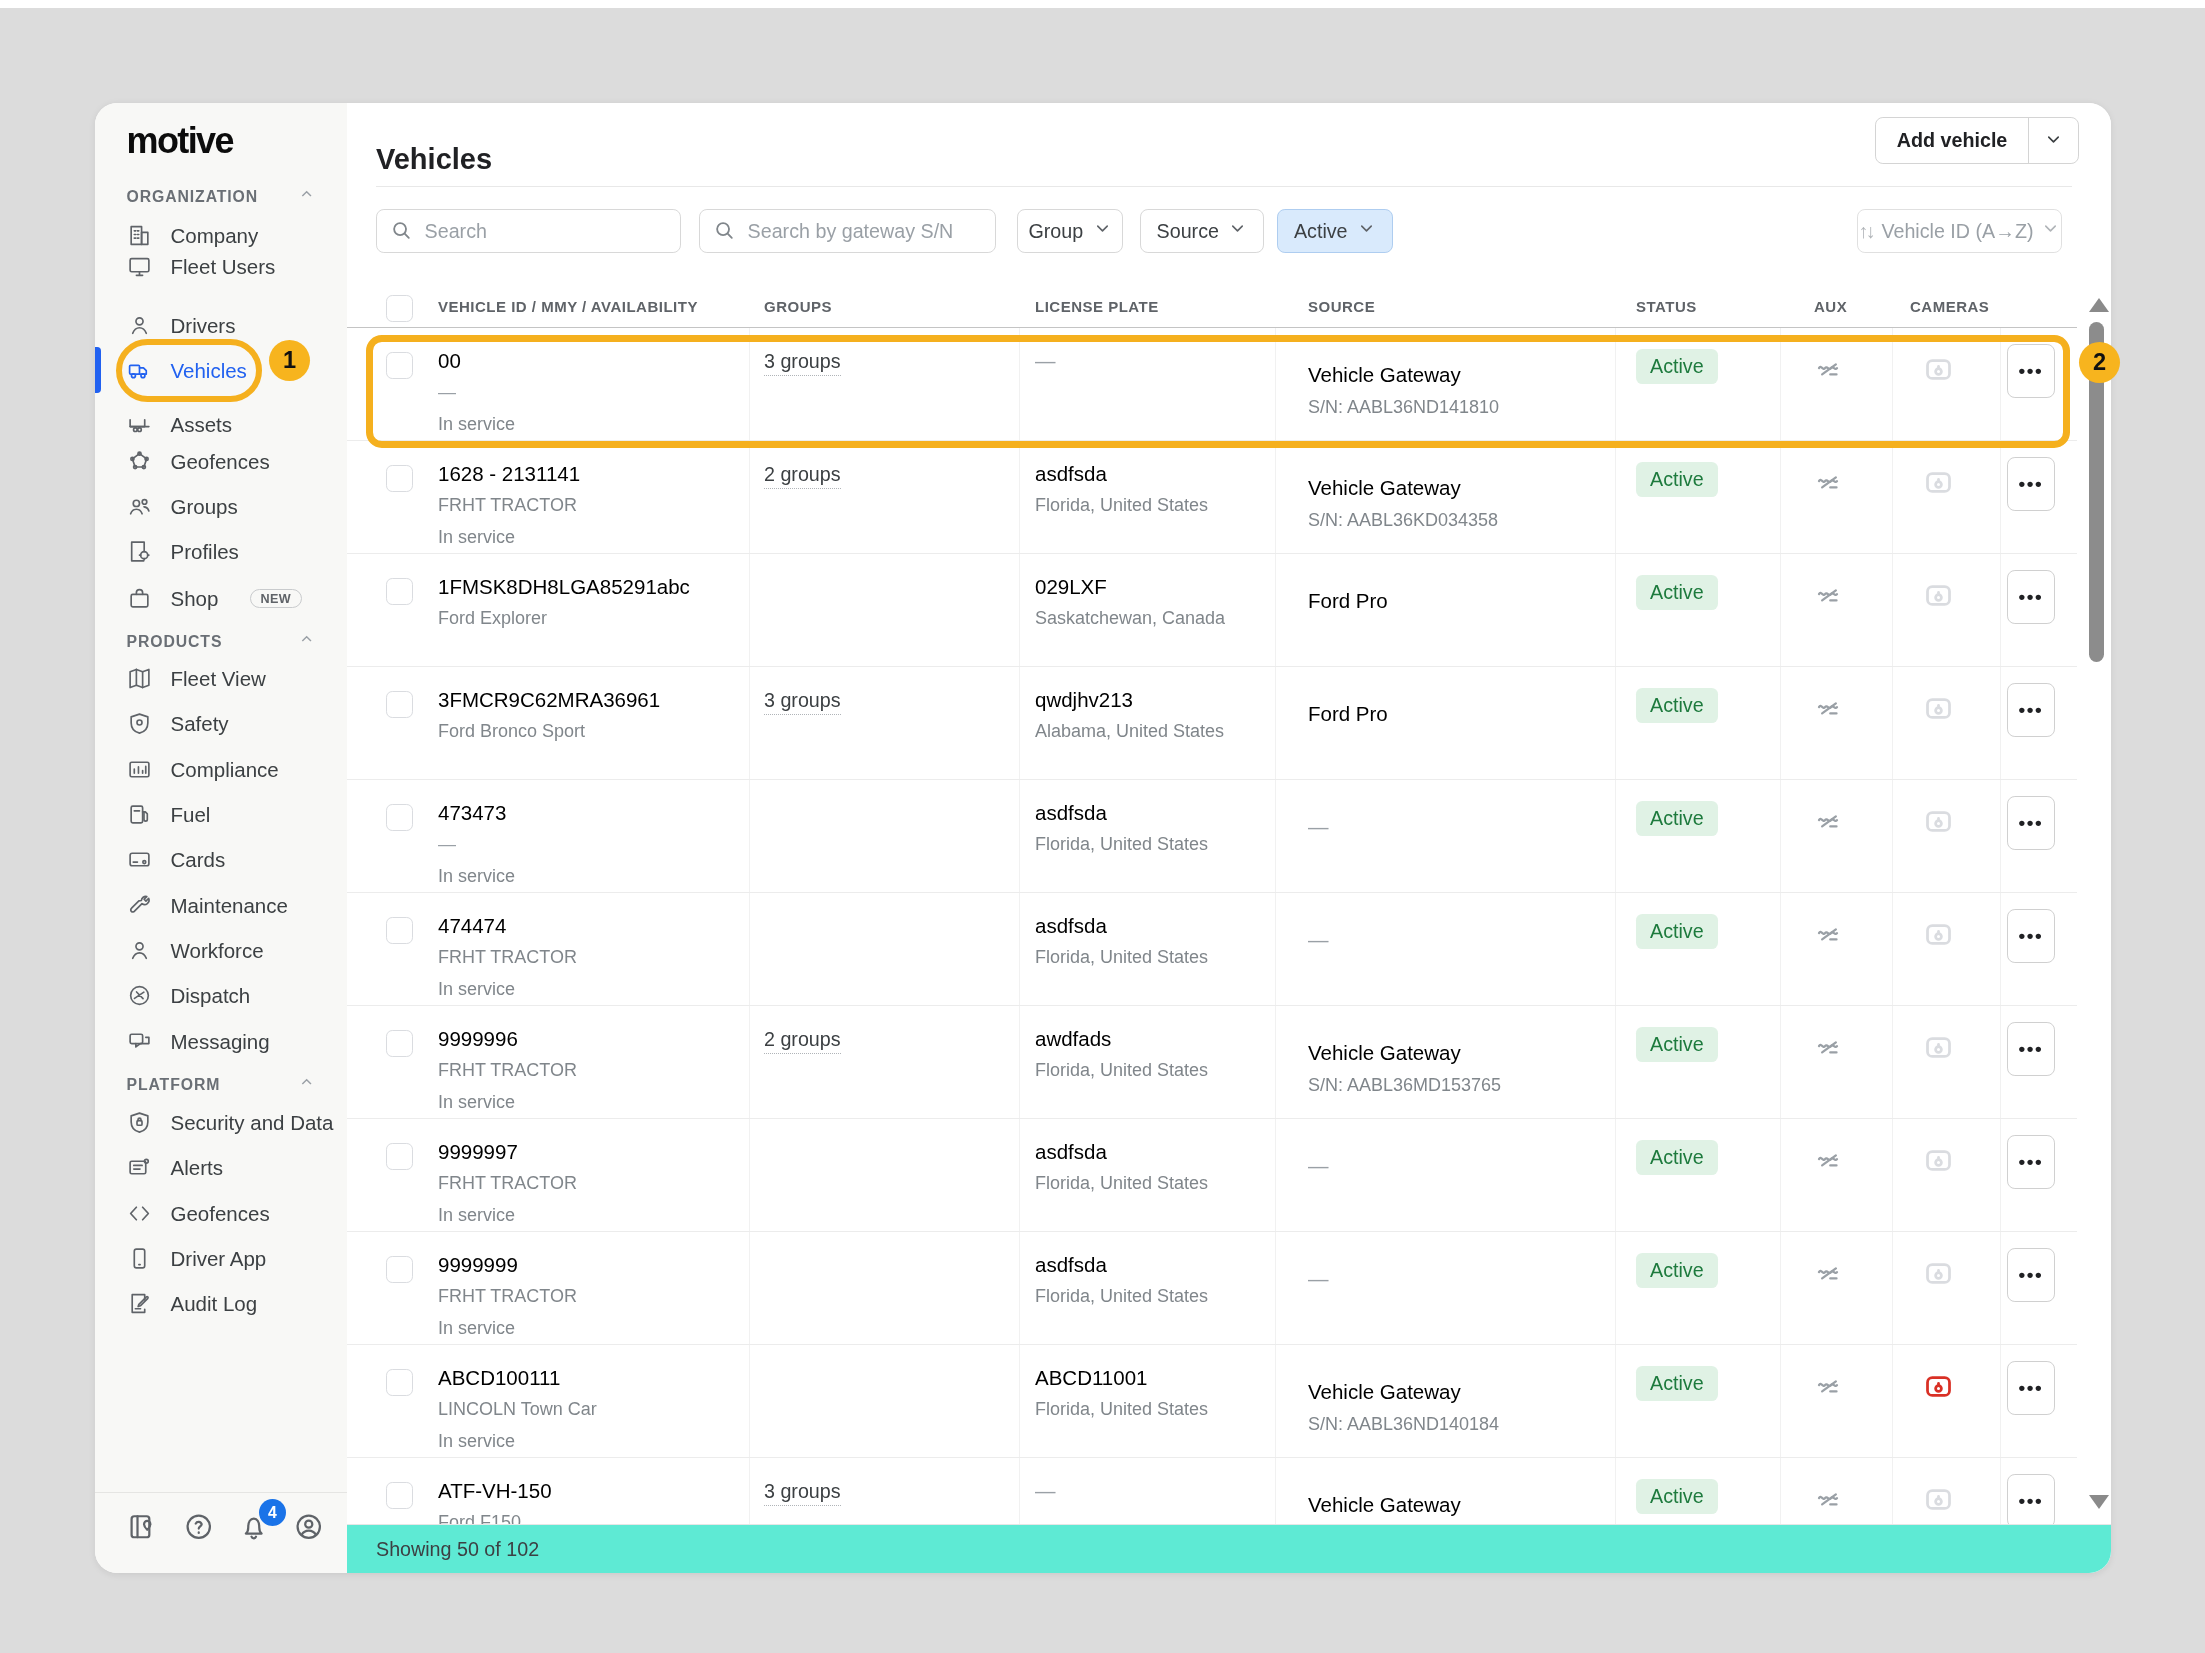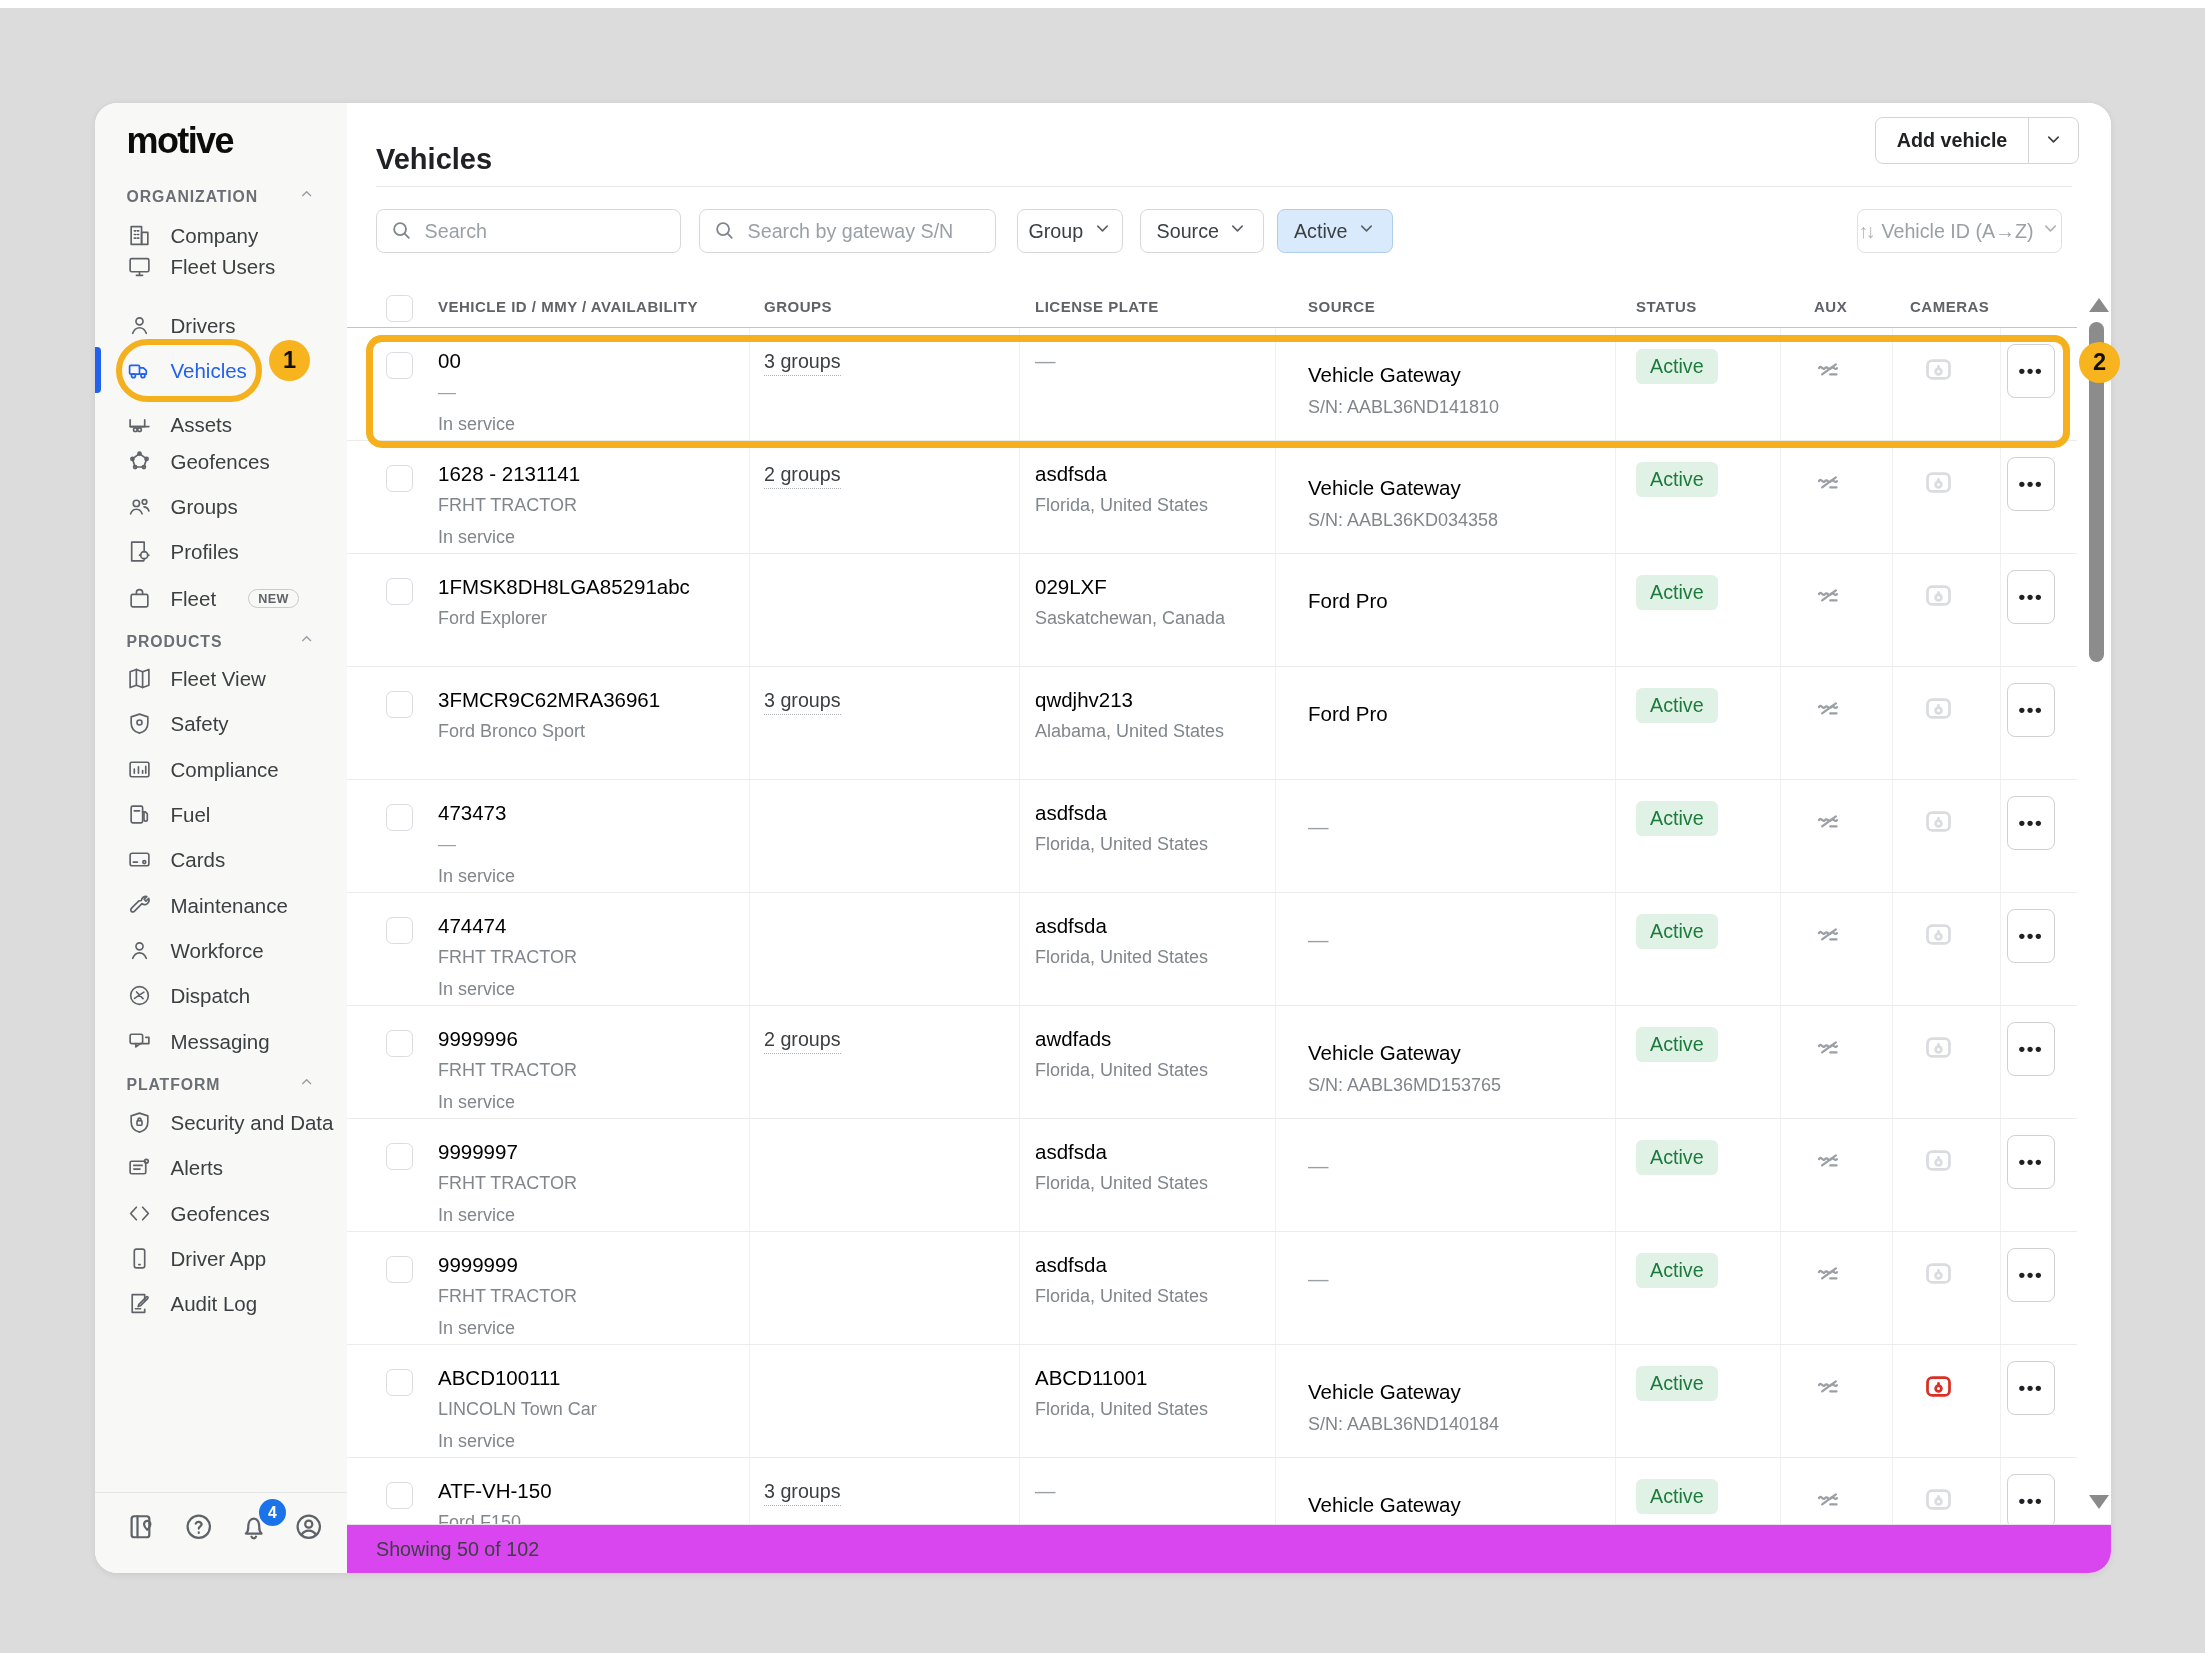--- a/index.html
+++ b/index.html
@@ -75,21 +75,21 @@
   .cam-icon.alert svg{stroke:#d93025;}
   .kebab{width:46px;height:52px;border:1.2px solid #d0d0d0;border-radius:7.9px;background:#fff;display:flex;align-items:center;justify-content:center;cursor:pointer;}
   .kebab span{font-size:19px;font-weight:700;color:#202124;letter-spacing:1.6px;line-height:0;}
 
   
   #vscroll-up{position:absolute;left:1742px;top:195px;width:0;height:0;border-left:10.2px solid transparent;border-right:10.2px solid transparent;border-bottom:14px solid #8a8a8a;cursor:pointer;}
   #vscroll-thumb{position:absolute;left:1742px;top:219px;width:15px;height:340px;border-radius:7.9px;background:#8c8c8c;cursor:pointer;}
   #vscroll-down{position:absolute;left:1742px;top:1392px;width:0;height:0;border-left:10.2px solid transparent;border-right:10.2px solid transparent;border-top:14px solid #8a8a8a;cursor:pointer;}
 
   
-  #list-footer{position:absolute;left:0;top:1421px;width:100%;height:50px;background:#d946ef;border-top:0.8px solid #e6e6e6;display:flex;align-items:center;padding-left:29px;box-sizing:border-box;font-size:19.7px;color:#3c4043;}
+  #list-footer{position:absolute;left:0;top:1421px;width:100%;height:50px;background:#5eead4;border-top:0.8px solid #e6e6e6;display:flex;align-items:center;padding-left:29px;box-sizing:border-box;font-size:19.7px;color:#3c4043;}
 
   
   #ann-nav-ring{position:absolute;left:116px;top:331px;width:146px;height:63px;border:6.3px solid #f5b01e;border-radius:36px;box-sizing:border-box;pointer-events:none;}
   #ann-row-ring{position:absolute;left:366px;top:327px;width:1704px;height:113px;border:7px solid #f5b01e;border-radius:15.8px;box-sizing:border-box;pointer-events:none;}
   .ann-circle{position:absolute;width:41px;height:41px;border-radius:50%;background:#f7b41e;color:#111;font-size:23.6px;font-weight:700;display:flex;align-items:center;justify-content:center;pointer-events:none;}
   #ann-circle-1{left:269px;top:332px;}
   #ann-circle-2{left:2079px;top:334px;}
   #active-bar{position:absolute;left:95px;top:339px;width:6.3px;height:46px;background:#2161f0;border-radius:0 3.9px 3.9px 0;}
 </style>
 </head>
@@ -191,21 +191,21 @@
             </span>
             <span>Profiles</span>
           </div>
           <div class="nav-item" style="top: 476px;">
             <span class="nicon">
               <svg viewBox="0 0 24 24">
                 <rect x="4" y="8" width="16" height="12" rx="1.5"></rect>
                 <path d="M9 8V6.5a3 3 0 0 1 6 0V8"></path>
               </svg>
             </span>
-            <span>Fleet</span>
+            <span>Shop</span>
             <span class="badge-new">NEW</span>
           </div>
           <div class="nav-section-label" style="top: 523px;">
             <span>PRODUCTS</span>
             <span class="sec-chevron"><svg viewBox="0 0 24 24">
                 <path d="M6 14l6-6 6 6"></path>
               </svg></span>
           </div>
           <div class="nav-item" style="top: 556px;">
             <span class="nicon">

